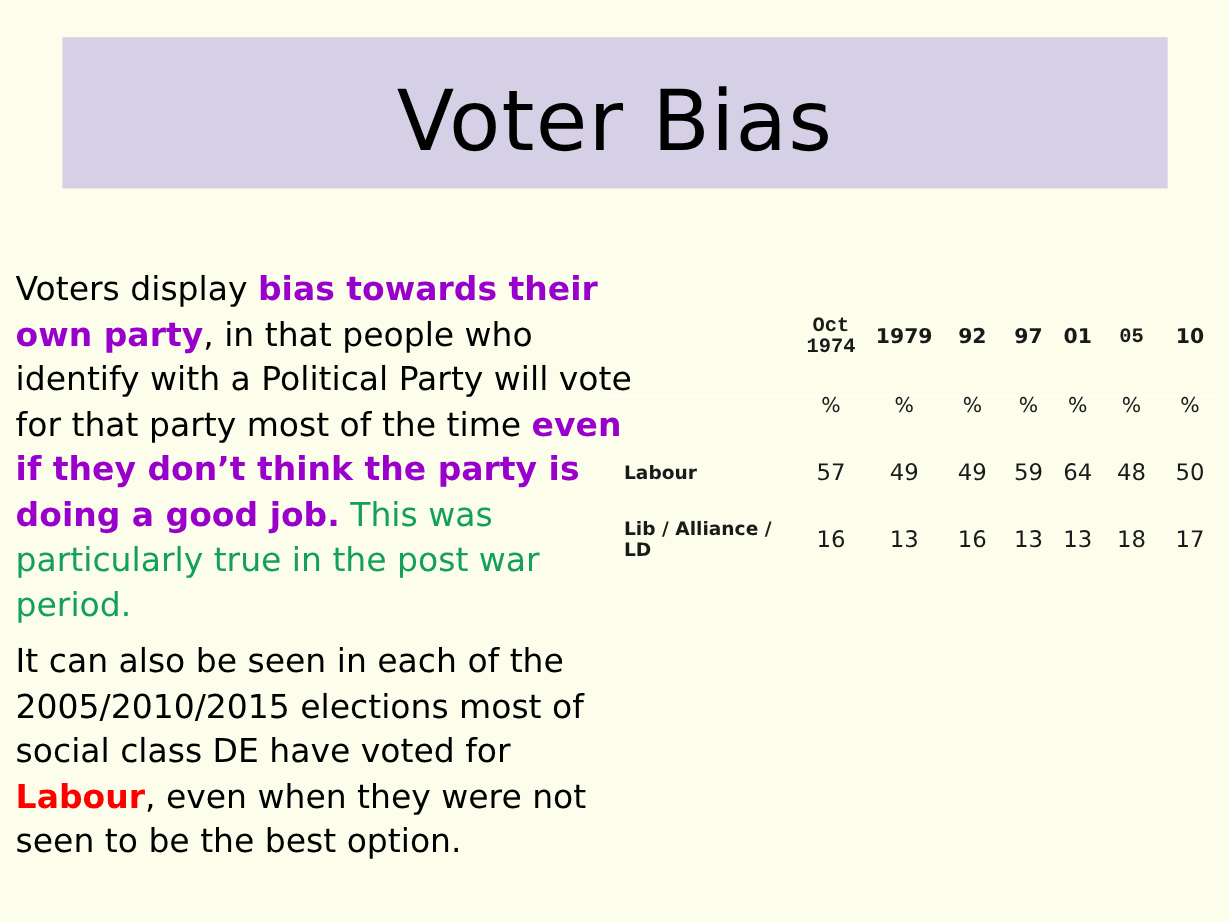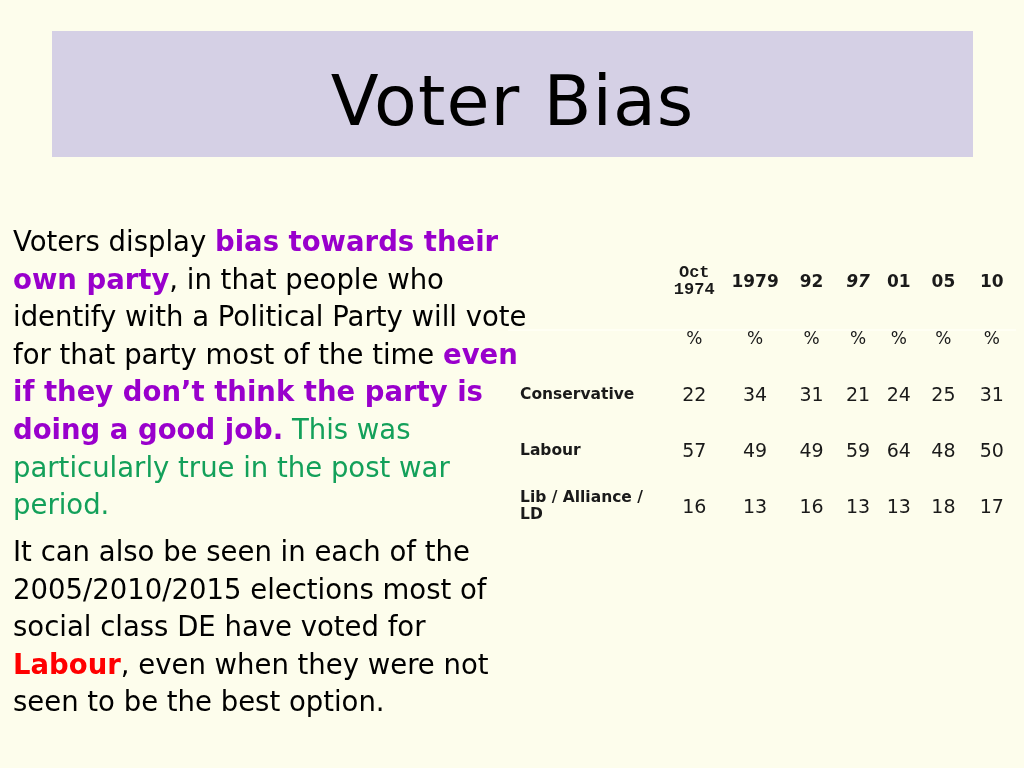--- a/index.html
+++ b/index.html
@@ -120,23 +120,23 @@
     font-size: 19px;
     height: 56px;
   }
   #data-table tbody tr.data-row td.row-label,
   #data-table tbody tr.pct-row td.row-label {
     font-size: 15.5px;
   }
   .col-1974 { width: 62px; font-family: Liberation Mono, monospace; }
   .col-1979 { width: 62px; }
   .col-92   { width: 54px; }
-  .col-97   { width: 42px; font-style: italic; }
+  .col-97   { width: 42px; }
   .col-01   { width: 42px; }
-  .col-05   { width: 50px; }
+  .col-05   { width: 50px; font-family: Liberation Mono, monospace; }
   .col-10   { width: 50px; }
 
   #header-separator {
     position: absolute;
     left: 508px;
     top: 329px;
     width: 508px;
     height: 2px;
     background: #fffff4;
   }
@@ -179,30 +179,20 @@
       <td class="row-label"></td>
       <td>%</td>
       <td>%</td>
       <td>%</td>
       <td>%</td>
       <td>%</td>
       <td>%</td>
       <td>%</td>
     </tr>
     <tr class="data-row">
-      <td class="row-label">Conservative</td>
-      <td>22</td>
-      <td>34</td>
-      <td>31</td>
-      <td>21</td>
-      <td>24</td>
-      <td>25</td>
-      <td>31</td>
-    </tr>
-    <tr class="data-row">
       <td class="row-label">Labour</td>
       <td>57</td>
       <td>49</td>
       <td>49</td>
       <td>59</td>
       <td>64</td>
       <td>48</td>
       <td>50</td>
     </tr>
     <tr class="data-row">

